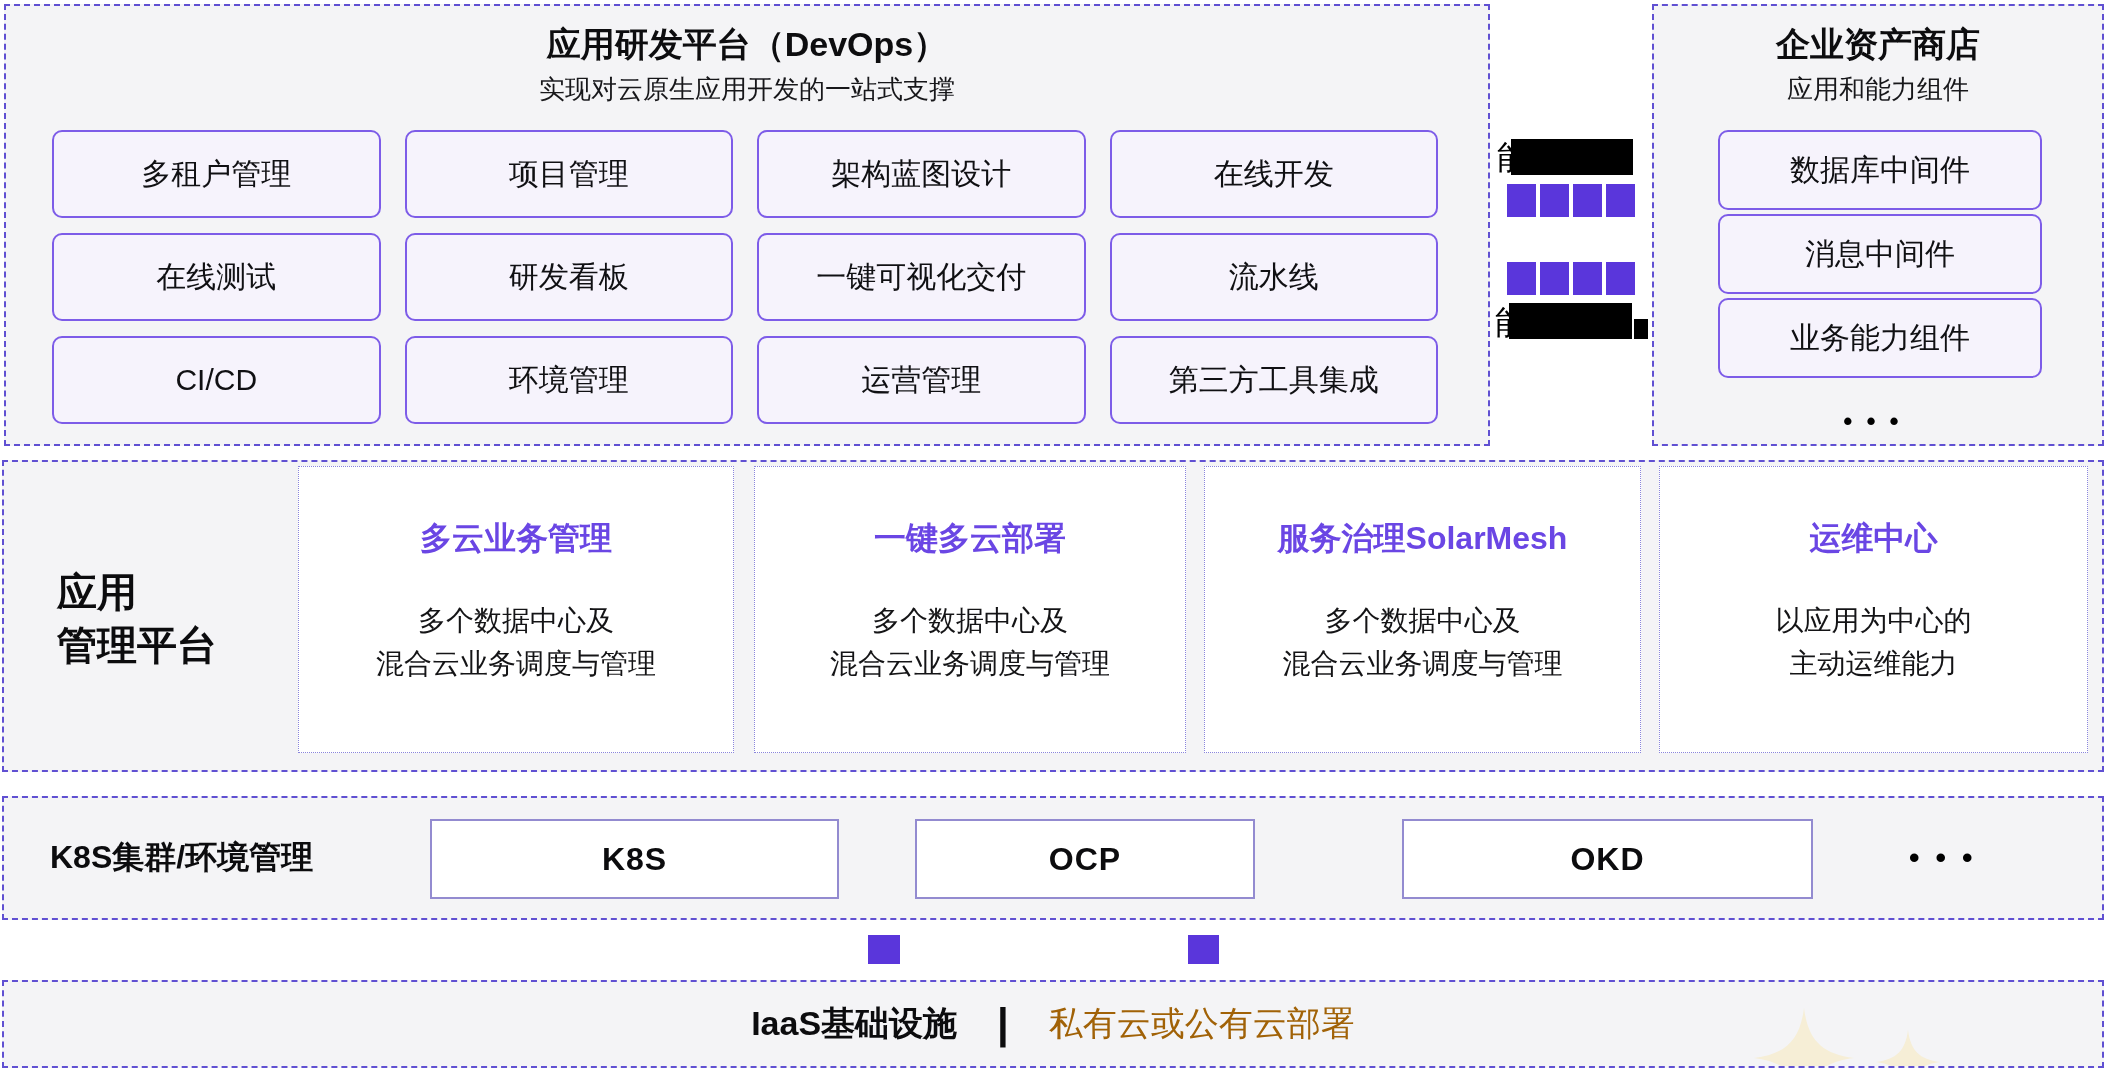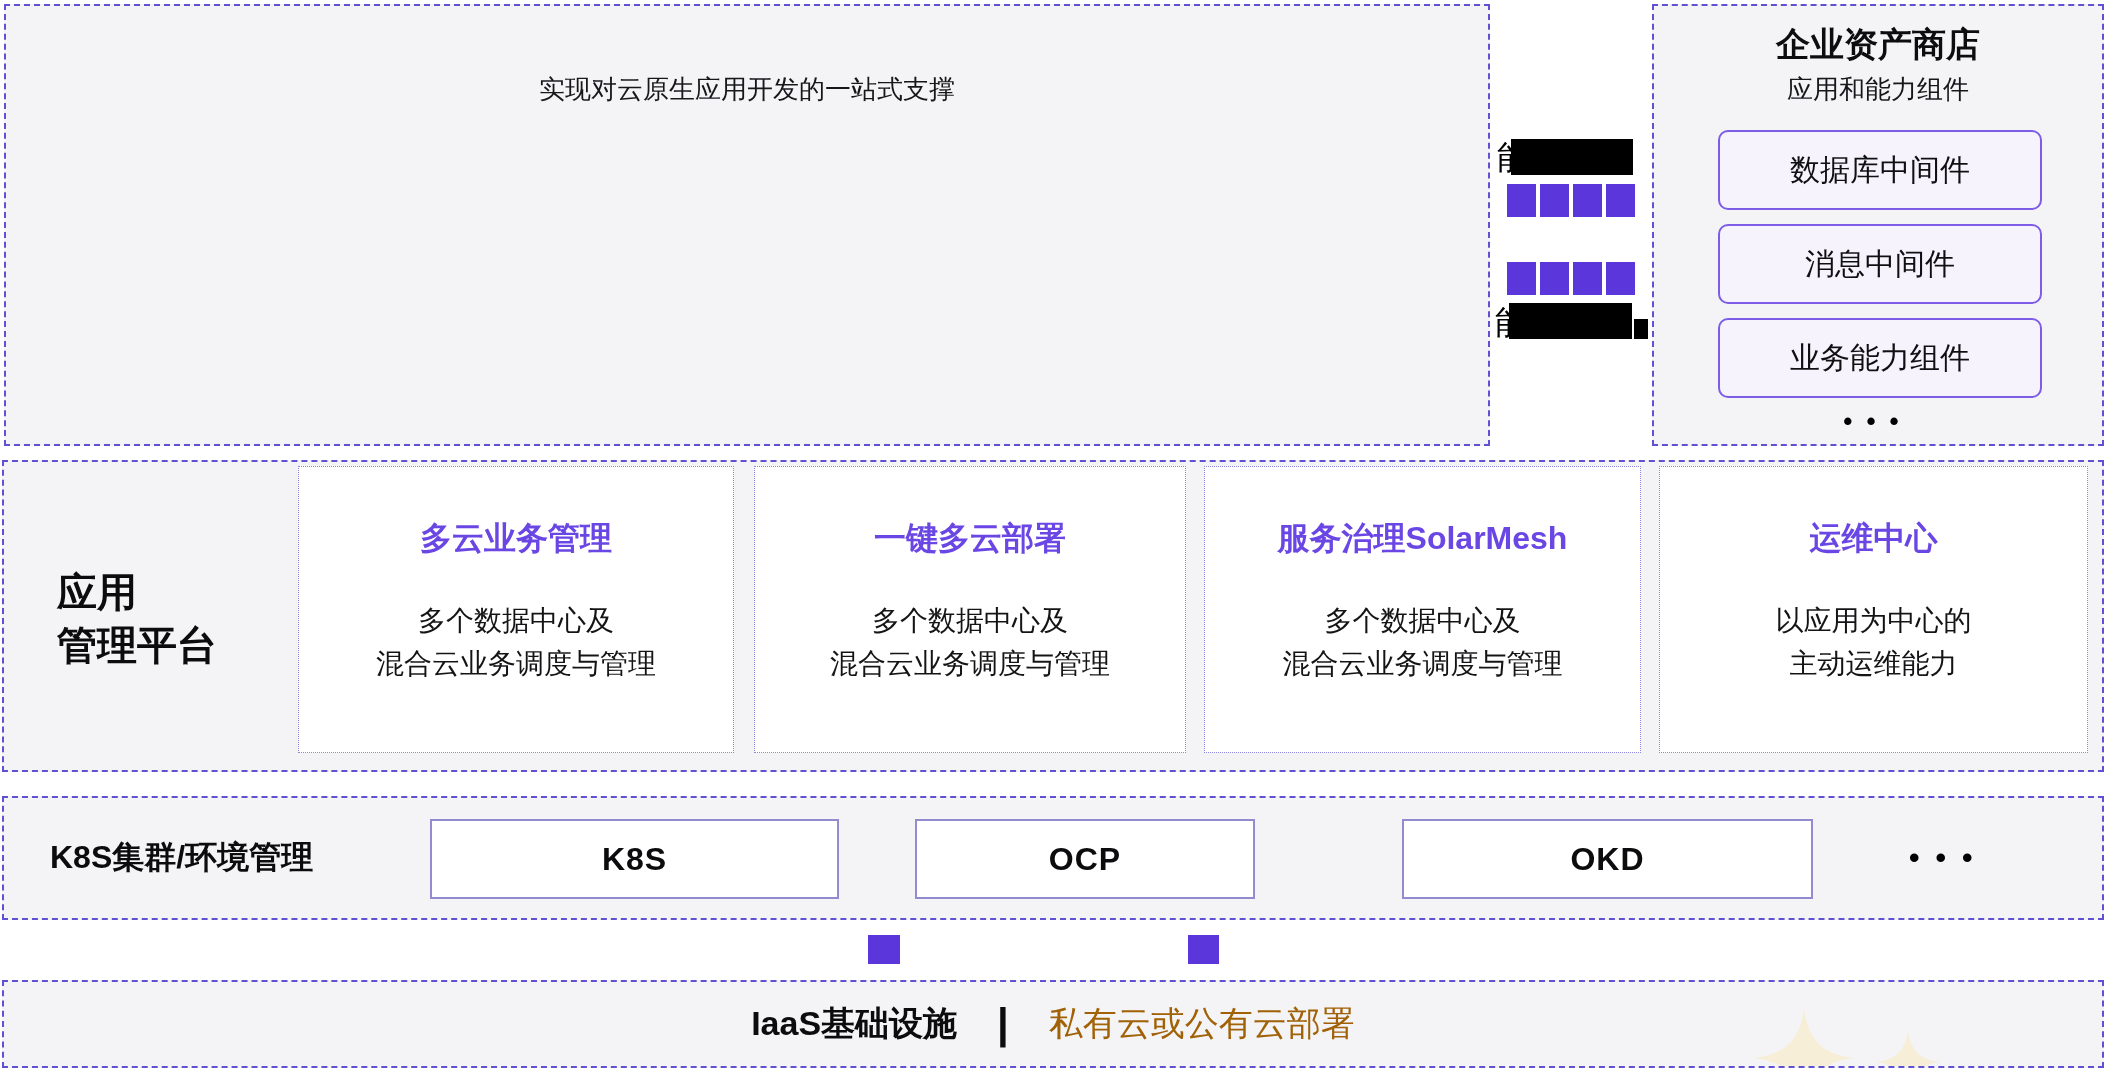--- a/index.html
+++ b/index.html
@@ -21,21 +21,21 @@
     font-size:30px;color:#101013;}
 
   
   .ex-char{position:absolute;font-size:33px;color:#000;z-index:1;}
   .ex-bar{position:absolute;background:#000;z-index:2;}
   .sq-row{position:absolute;display:flex;gap:4px;}
   .sq{width:29px;height:33px;background:#5A36DB;}
 
   
   .asset-items{position:absolute;left:64px;top:124px;width:324px;
-    display:flex;flex-direction:column;gap:14px;}
+    display:flex;flex-direction:column;gap:4px;}
   .asset-item{height:80px;background:#F6F3FC;border:2px solid #7D5CE8;border-radius:10px;
     box-sizing:border-box;display:flex;align-items:center;justify-content:center;
     font-size:30px;color:#101013;}
   .dots{font-size:26px;font-weight:700;letter-spacing:14px;color:#000;}
 
   
   .mgmt-label{position:absolute;left:53px;top:104px;font-size:40px;font-weight:800;
     line-height:53px;color:#0c0c0e;}
   .mgmt-card{position:absolute;top:4px;height:287px;background:#ffffff;
     border:1px dotted #8A85DC;box-sizing:border-box;text-align:center;}
@@ -60,21 +60,36 @@
   .iaas-sep{font-size:42px;font-weight:700;color:#0c0c0e;}
   .iaas-plain{font-size:34px;color:#a16207;}
   .sparkle{position:absolute;}
 </style>
 </head>
 <body>
 
 <div class="stage">
 
   <div class="panel" style="left:4px;top:4px;width:1486px;height:442px;">
+    <div class="center-text big-title" style="top:16px;">应用研发平台（DevOps）</div>
     <div class="center-text sub-title" style="top:66px;">实现对云原生应用开发的一站式支撑</div>
+    <div class="module-grid">
+      <div class="module-box">多租户管理</div>
+      <div class="module-box">项目管理</div>
+      <div class="module-box">架构蓝图设计</div>
+      <div class="module-box">在线开发</div>
+      <div class="module-box">在线测试</div>
+      <div class="module-box">研发看板</div>
+      <div class="module-box">一键可视化交付</div>
+      <div class="module-box">流水线</div>
+      <div class="module-box">CI/CD</div>
+      <div class="module-box">环境管理</div>
+      <div class="module-box">运营管理</div>
+      <div class="module-box">第三方工具集成</div>
+    </div>
   </div>
 
   <span class="ex-char" style="left:1497px;top:136px;">能</span>
   <div class="ex-bar" style="left:1511px;top:139px;width:122px;height:36px;"></div>
   <div class="sq-row" style="left:1507px;top:184px;">
     <div class="sq"></div>
     <div class="sq"></div>
     <div class="sq"></div>
     <div class="sq"></div>
   </div>

